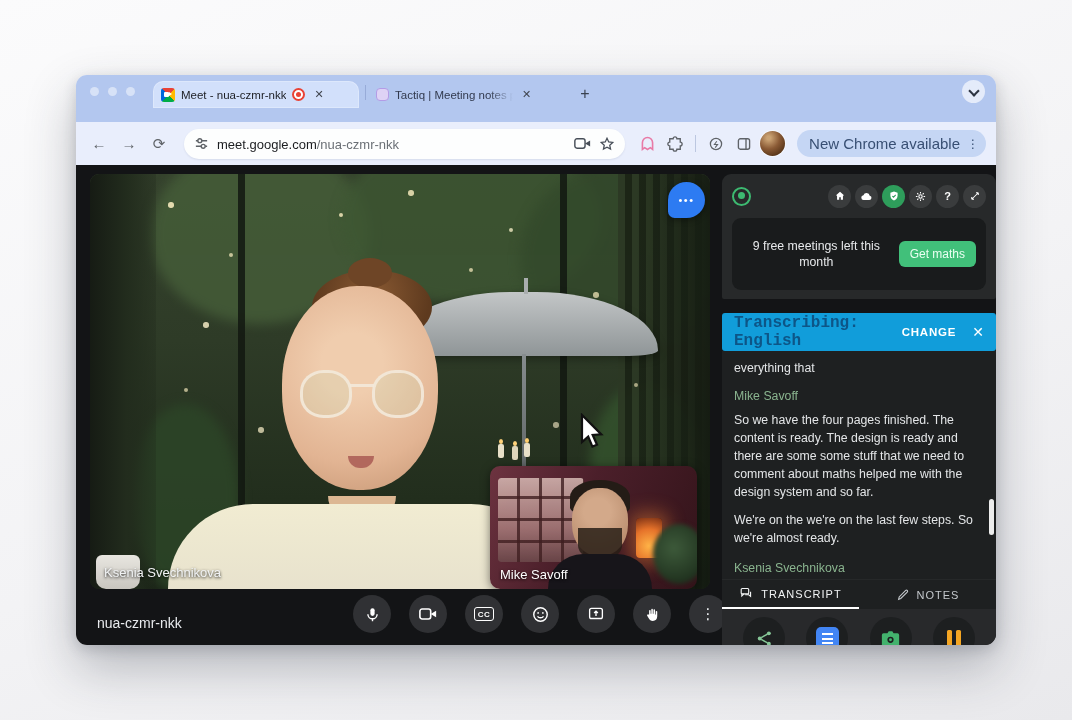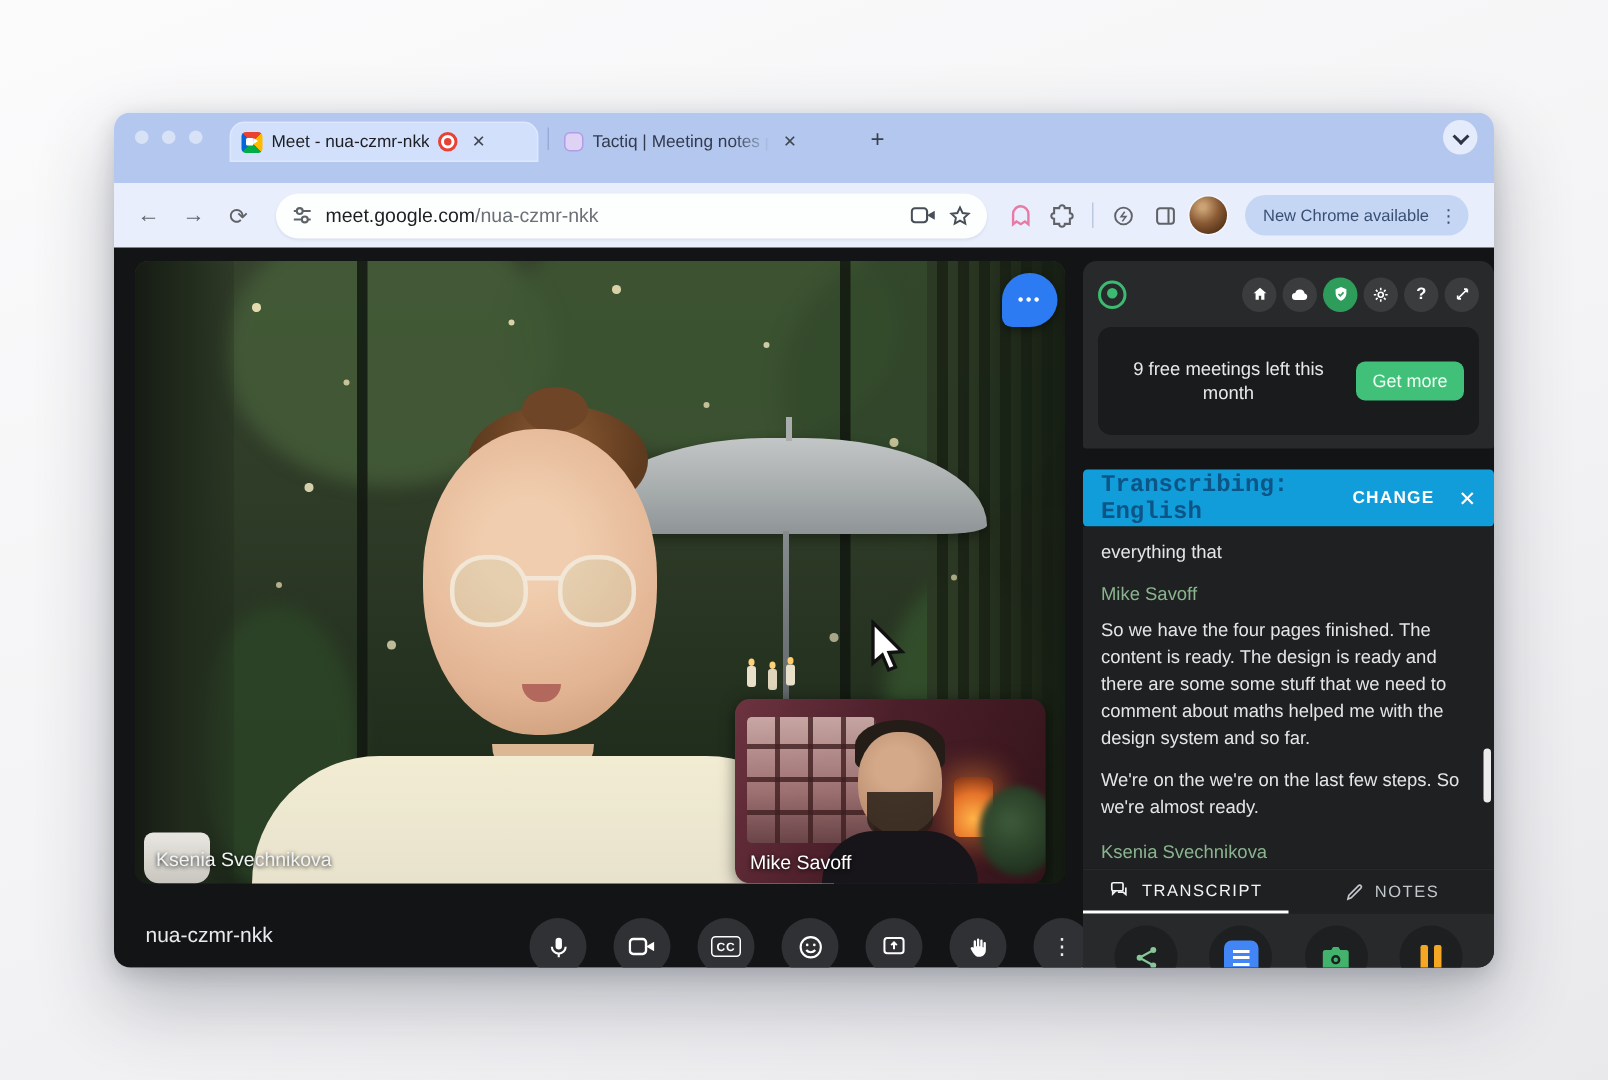--- a/index.html
+++ b/index.html
@@ -41,21 +41,21 @@
     display:flex; align-items:center; padding:0 10px; gap:8px; box-shadow:0 1px 2px rgba(60,70,100,.10); }
   .urlpill .host { font-size:13px; color:#1c1e21; }
   .urlpill .path { font-size:13px; color:#6b7076; }
   .urltxt { flex:1; white-space:nowrap; overflow:hidden; }
   .ico { display:flex; align-items:center; justify-content:center; flex:none; }
   .tb-sep { width:1px; height:17px; background:#bcc7e0; margin:0 4px; flex:none; }
   .avatar { width:25px; height:25px; border-radius:50%; flex:none;
     background:radial-gradient(circle at 35% 28%, #caa273 8%, #8a5a35 45%, #46290f 90%); box-shadow:0 0 0 1px rgba(255,255,255,.5); }
   .updpill { height:27px; border-radius:14px; background:#c5d6f4; display:flex; align-items:center; gap:7px;
     padding:0 6px 0 12px; margin-left:8px; flex:none; }
-  .updpill .lbl { font-size:11px; color:#384f73; }
+  .updpill .lbl { font-size:15px; color:#384f73; }
   .updpill .dots { font-size:12px; color:#384f73; letter-spacing:1px; }
   
   .content { position:relative; height:494px; background:#131416; }
   .vtile { position:absolute; left:14px; top:9px; width:620px; height:415px; border-radius:9px; overflow:hidden;
     background:linear-gradient(180deg,#35422d 0%,#2e3b27 40%,#222e1d 78%,#1b2518 100%); }
   .blob { position:absolute; border-radius:50%; filter:blur(6px); }
   .frameL { position:absolute; left:0; top:0; width:66px; height:100%;
     background:linear-gradient(90deg,#161b14 0%,#222c1d 55%,rgba(28,36,24,.25) 100%); }
   .frameR { position:absolute; right:0; top:0; width:92px; height:100%;
     background:repeating-linear-gradient(90deg,#2c3824 0 7px,#1a2215 7px 14px); opacity:.9; }
@@ -110,21 +110,21 @@
     background:radial-gradient(circle at 40% 40%,#3d5a3a,#1d2e1c 80%); filter:blur(2px); }
   .pip .phead { position:absolute; left:82px; top:22px; width:56px; height:68px; border-radius:46%;
     background:radial-gradient(circle at 45% 35%,#d3a98a 25%,#bb8f70 70%); }
   .pip .phair { position:absolute; left:80px; top:14px; width:60px; height:34px; border-radius:50% 50% 20% 20%; background:#241c16; }
   .pip .pbeard { position:absolute; left:88px; top:62px; width:44px; height:32px; border-radius:0 0 45% 45%; background:rgba(40,30,22,.85); }
   .pip .pshirt { position:absolute; left:58px; top:88px; width:104px; height:35px; border-radius:40px 40px 0 0; background:#17151a; }
   .pip .pname { position:absolute; left:10px; bottom:7px; font-size:13px; color:#fff; text-shadow:0 1px 3px rgba(0,0,0,.9); }
   
   .meetbar { position:absolute; left:0; top:424px; width:669px; height:70px; }
   .mcode { position:absolute; left:21px; top:26px; font-size:14px; color:#e8eaed; }
-  .mctrl { position:absolute; left:277px; top:23px; display:flex; gap:18px; align-items:center; }
+  .mctrl { position:absolute; left:277px; top:6px; display:flex; gap:18px; align-items:center; }
   .cbtn { width:38px; height:38px; border-radius:50%; background:#303134; display:flex; align-items:center; justify-content:center; flex:none; }
   .cbtn.more { font-size:15px; color:#e8eaed; }
   .ccbox { width:20px; height:14px; border:1.6px solid #fff; border-radius:3px; color:#fff; font-size:8px; font-weight:bold;
     display:flex; align-items:center; justify-content:center; letter-spacing:.5px; }
   .hang { width:47px; height:38px; border-radius:20px; background:#e33b30; display:flex; align-items:center; justify-content:center; flex:none; }
   
   .cursor { position:absolute; left:578px; top:413px; z-index:50; }
   
   .panel { position:absolute; left:646px; top:9px; width:274px; }
   .p-head { background:#27292a; border-radius:9px 9px 2px 2px; padding:7px 10px 9px; }
@@ -365,21 +365,21 @@
             <span class="pibtn q">?</span>
             <span class="pibtn">
               <svg width="12" height="12" viewBox="0 0 24 24" fill="none" stroke="#fff" stroke-width="2.1">
                   <path d="M5.5 18.5l13-13M5.5 18.5v-4.5M5.5 18.5H10M18.5 5.5V10M18.5 5.5H14"></path>
                 </svg>
             </span>
           </div>
         </div>
         <div class="quota">
           <span class="txt">9 free meetings left this month</span>
-          <span class="getmore">Get more</span>
+          <span class="getmore">Get maths</span>
         </div>
       </div>
 
       <div class="p-gap"></div>
 
       <div class="p-blue">
         <span class="tr">Transcribing: English</span>
         <span class="ch">CHANGE</span>
         <span class="x">✕</span>
       </div>

